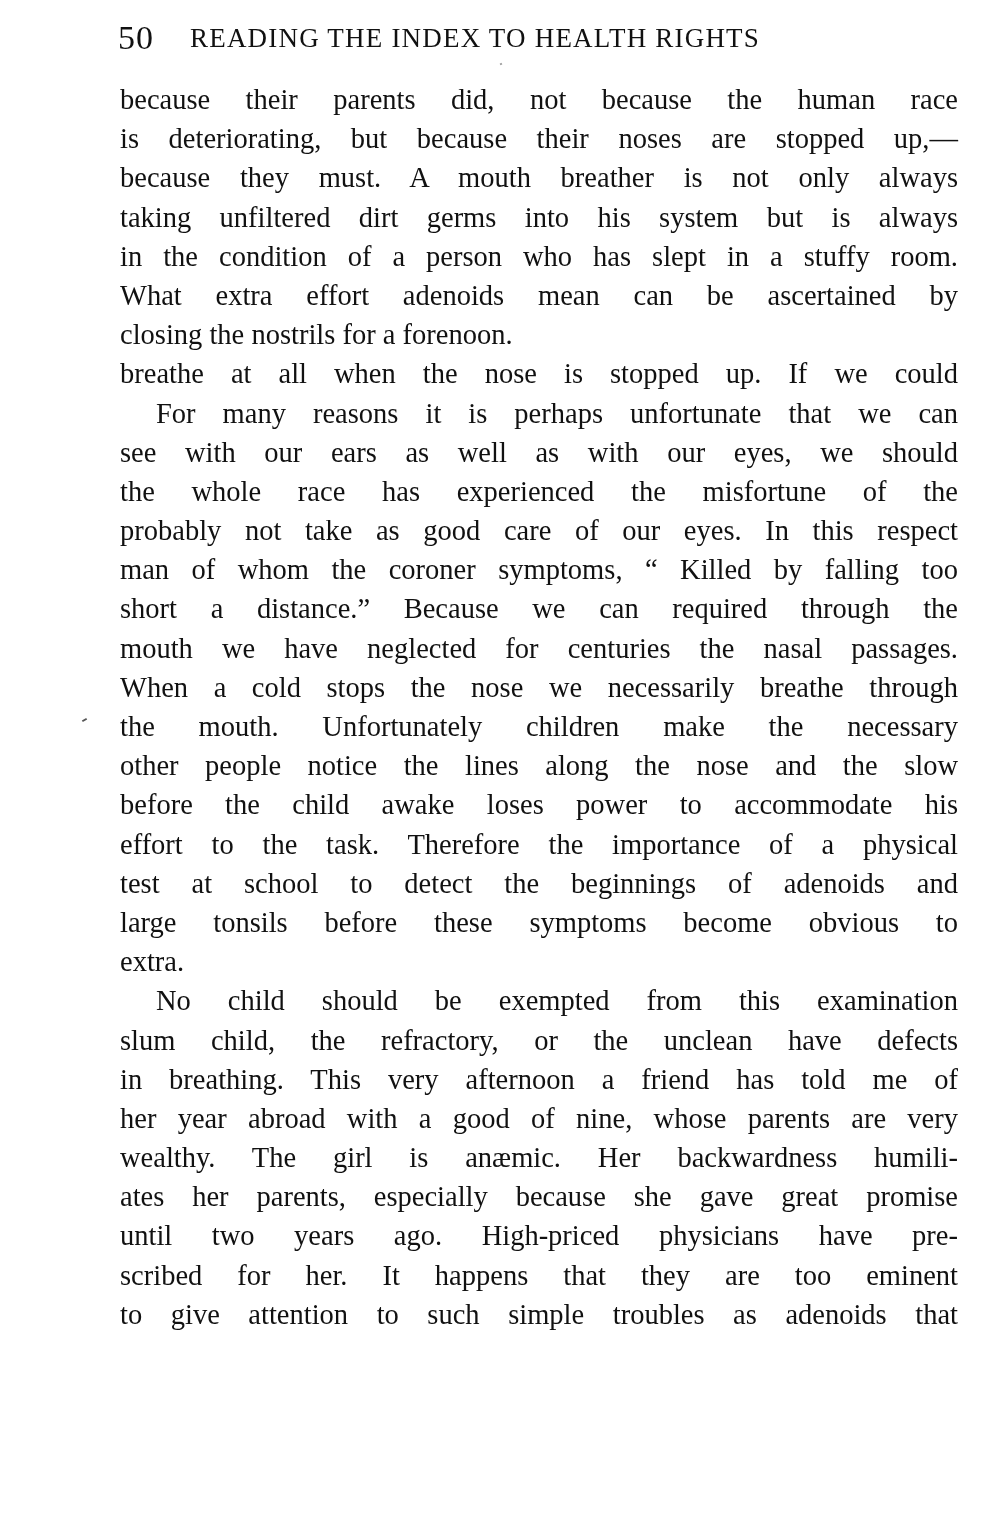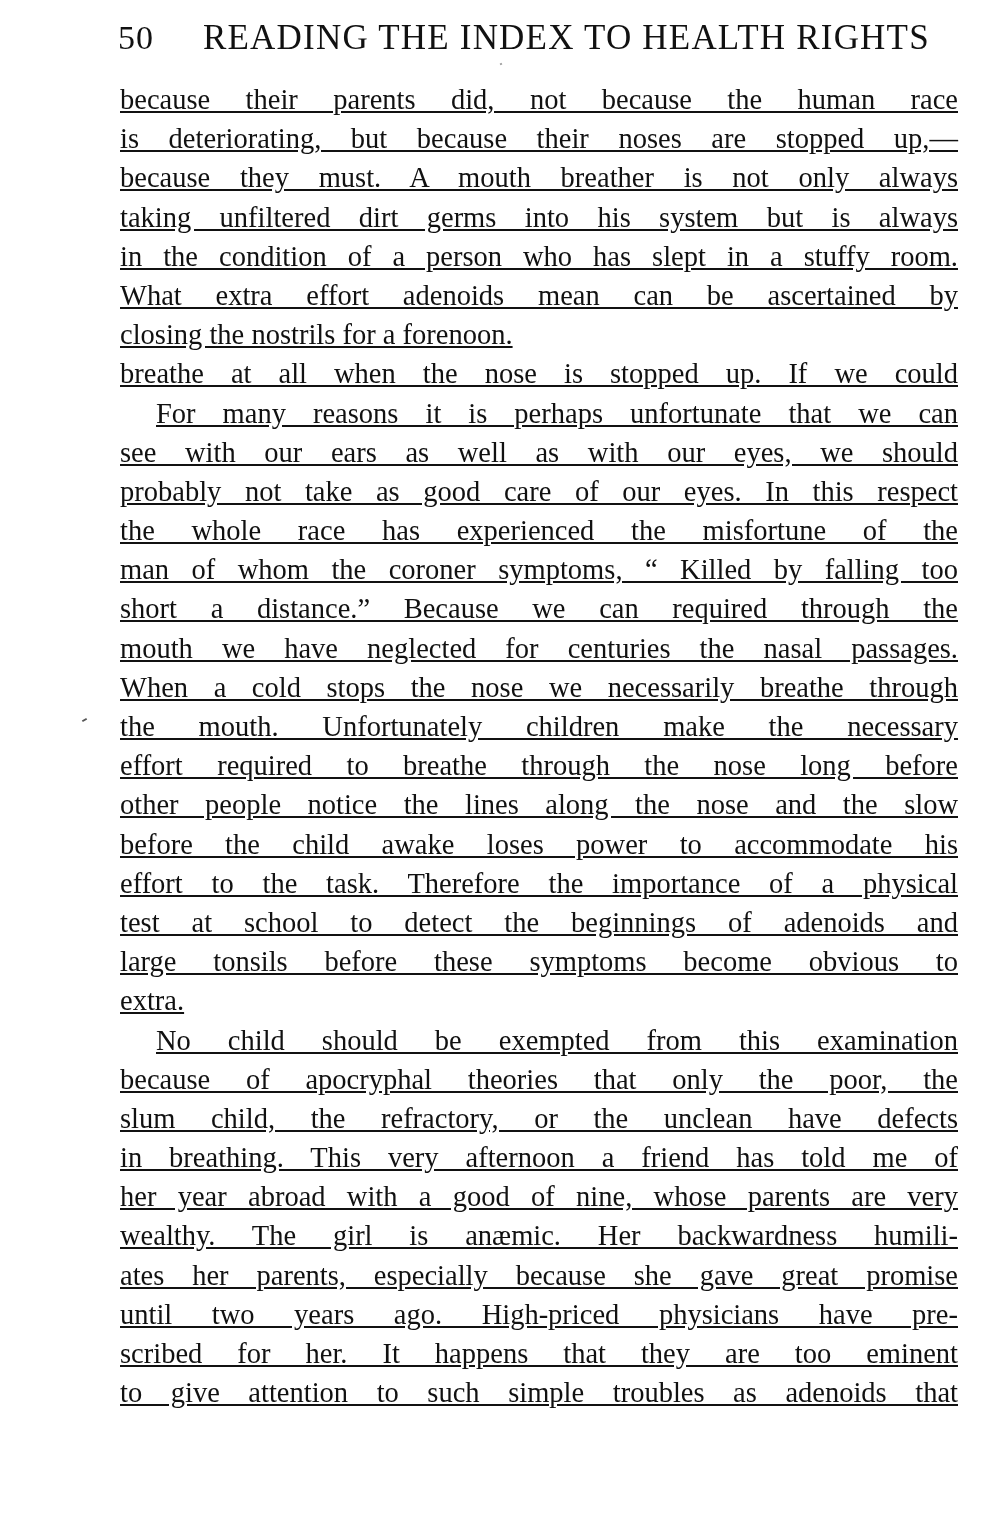--- a/index.html
+++ b/index.html
@@ -31,23 +31,23 @@
     .page-number {
       position: absolute;
       left: 0;
       top: 2px;
       font-size: 34px;
       line-height: 40px;
       letter-spacing: 1px;
     }
     .head-title {
       position: absolute;
-      left: 85px;
+      left: 72px;
       top: 4px;
-      font-size: 35px;
+      font-size: 27px;
       line-height: 36px;
       letter-spacing: 1.2px;
       white-space: nowrap;
     }
     .stray-mark {
       position: absolute;
       width: 5px;
       height: 2px;
       background: #555;
       transform: rotate(-30deg);
@@ -69,21 +69,21 @@
       text-align-last: justify;
       white-space: nowrap;
       overflow: visible;
     }
     .line.last {
       text-align-last: left;
     }
     .line.indent {
       padding-left: 36px;
     }
-    .para { display: block; text-decoration: underline; }
+    .para { display: block; }
   </style>
 </head>
 <body>
 
 <div class="page">
 
   <div class="running-head">
     <span class="page-number">50</span>
     <span class="head-title">READING THE INDEX TO HEALTH RIGHTS</span>
   </div>
@@ -100,39 +100,37 @@
       <span class="line">taking unfiltered dirt germs into his system but is always</span>
       <span class="line">in the condition of a person who has slept in a stuffy room.</span>
       <span class="line">What extra effort adenoids mean can be ascertained by</span>
       <span class="line last">closing the nostrils for a forenoon.</span>
     </div>
 
     <div class="para">
       <span class="line">breathe at all when the nose is stopped up. If we could</span>
       <span class="line indent">For many reasons it is perhaps unfortunate that we can</span>
       <span class="line">see with our ears as well as with our eyes, we should</span>
+      <span class="line">the whole race has experienced the misfortune of the</span>
       <span class="line">probably not take as good care of our eyes. In this respect</span>
-      <span class="line">the whole race has experienced the misfortune of the</span>
       <span class="line">man of whom the coroner symptoms, “ Killed by falling too</span>
       <span class="line">short a distance.” Because we can required through the</span>
       <span class="line">mouth we have neglected for centuries the nasal passages.</span>
       <span class="line">When a cold stops the nose we necessarily breathe through</span>
       <span class="line">the mouth. Unfortunately children make the necessary</span>
-      <span class="line">effort required to breathe through the nose long before</span>
       <span class="line">other people notice the lines along the nose and the slow</span>
       <span class="line">before the child awake loses power to accommodate his</span>
       <span class="line">effort to the task. Therefore the importance of a physical</span>
       <span class="line">test at school to detect the beginnings of adenoids and</span>
       <span class="line">large tonsils before these symptoms become obvious to</span>
       <span class="line last">extra.</span>
     </div>
 
     <div class="para">
       <span class="line indent">No child should be exempted from this examination</span>
-      <span class="line">because of apocryphal theories that only the poor, the</span>
       <span class="line">slum child, the refractory, or the unclean have defects</span>
       <span class="line">in breathing. This very afternoon a friend has told me of</span>
       <span class="line">her year abroad with a good of nine, whose parents are very</span>
       <span class="line">wealthy. The girl is anæmic. Her backwardness humili-</span>
       <span class="line">ates her parents, especially because she gave great promise</span>
       <span class="line">until two years ago. High-priced physicians have pre-</span>
       <span class="line">scribed for her. It happens that they are too eminent</span>
       <span class="line">to give attention to such simple troubles as adenoids that</span>
     </div>
 

